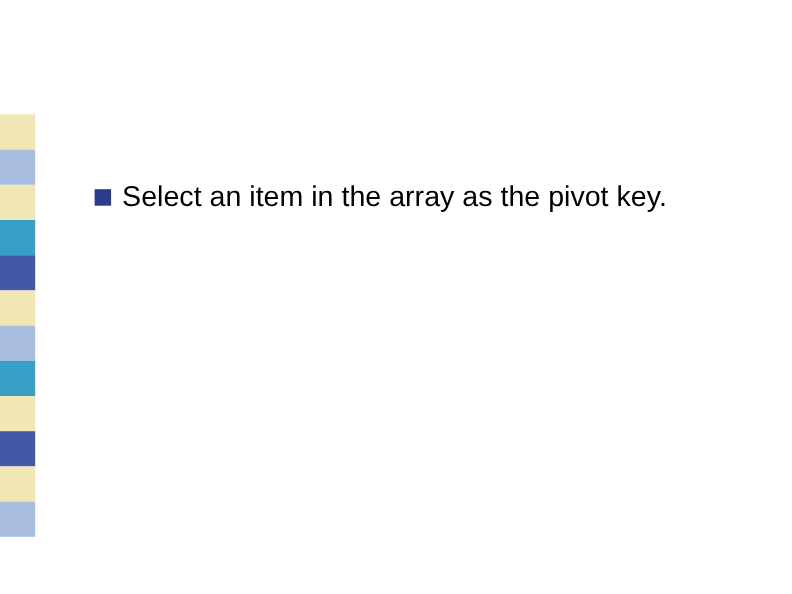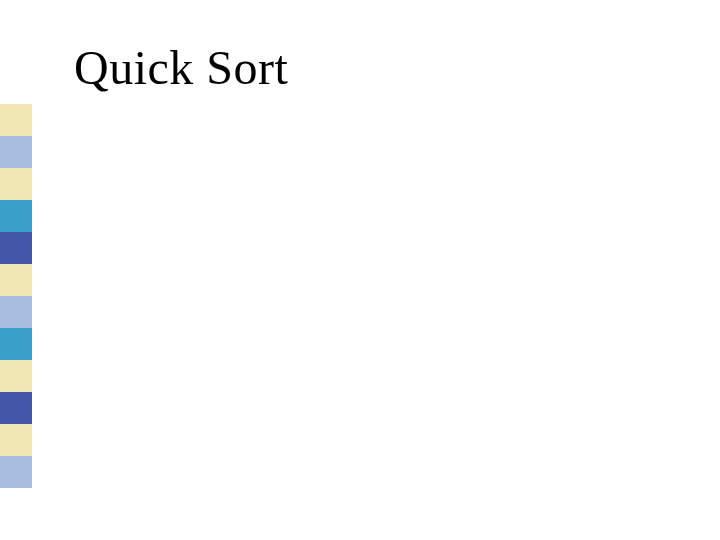--- a/index.html
+++ b/index.html
@@ -77,18 +77,21 @@
     <div class="cell" style="background:#4258a6"></div>
     <div class="cell" style="background:#f0e7b4"></div>
     <div class="cell" style="background:#a8bde0"></div>
     <div class="cell" style="background:#3a9fc6"></div>
     <div class="cell" style="background:#f0e7b4"></div>
     <div class="cell" style="background:#4258a6"></div>
     <div class="cell" style="background:#f0e7b4"></div>
     <div class="cell" style="background:#a8bde0"></div>
   </div>
 
-  <div class="title">Quick Sort</div>
 
   <div class="body">
+    <div class="bullet-item">
+      <div class="bullet-mark"></div>
+      <div class="bullet-text">Select an item in the array as the  pivot key.</div>
+    </div>
   </div>
 
 </div>
 
 </body></html>

